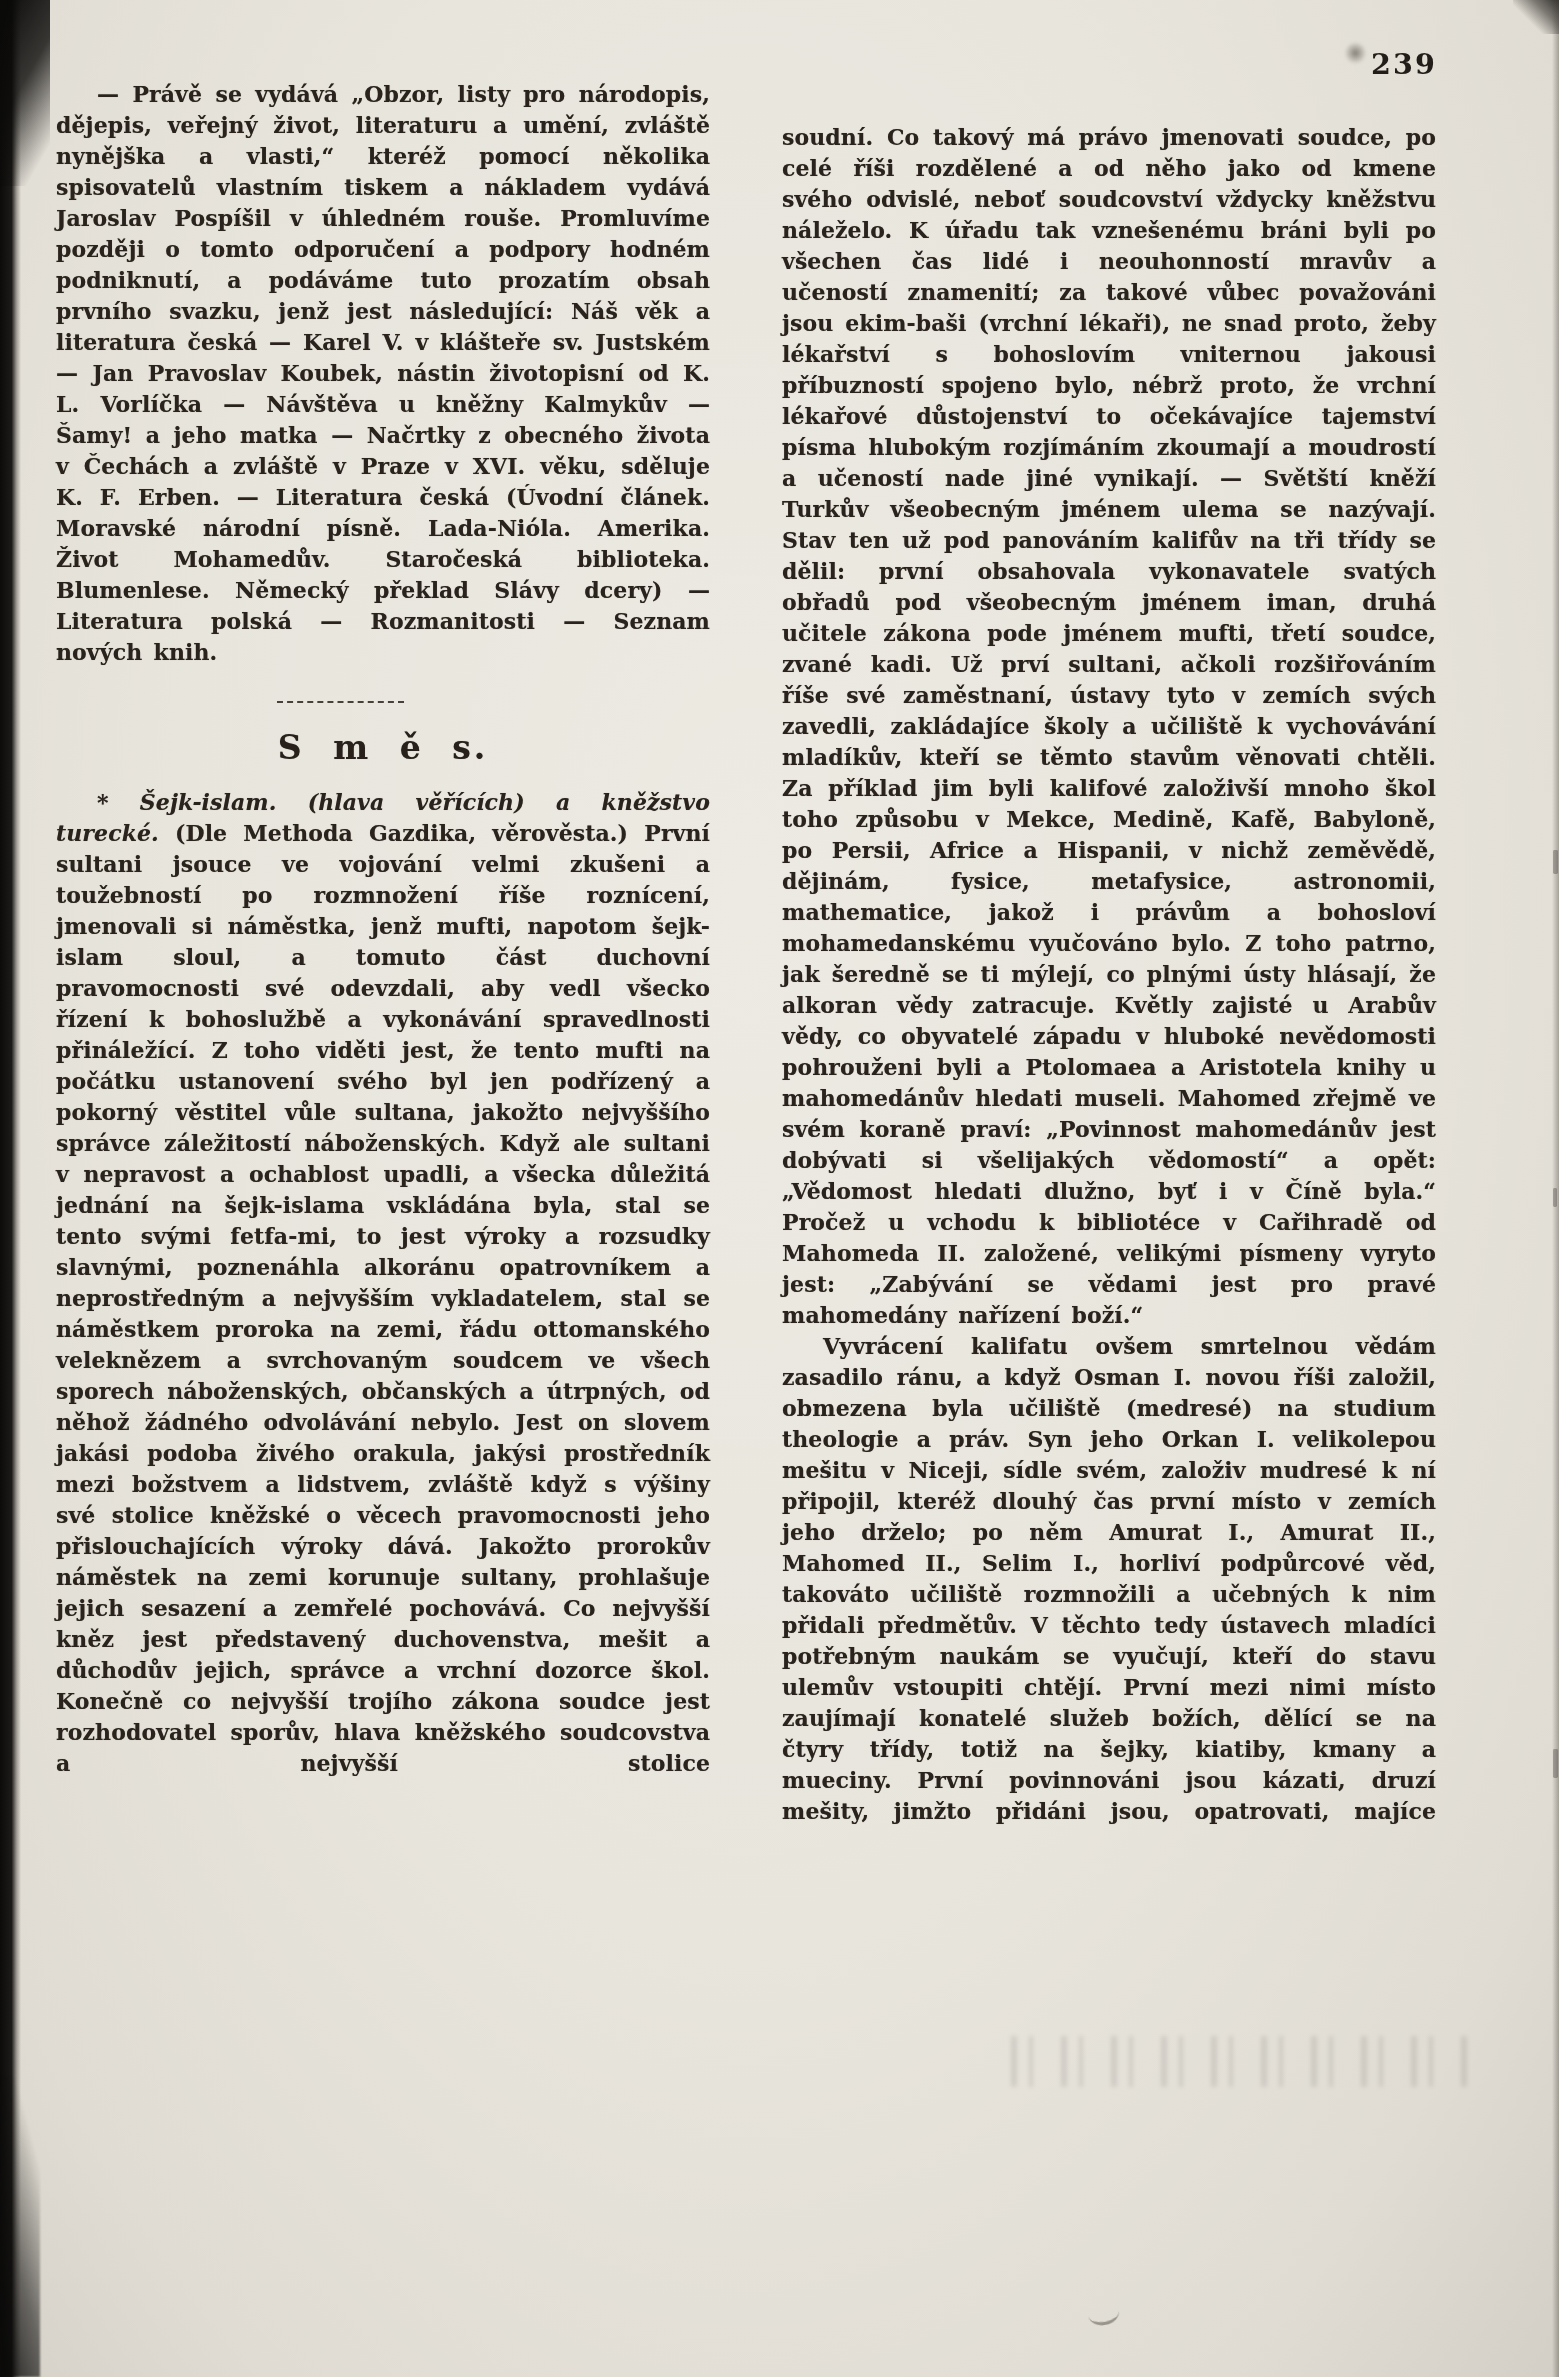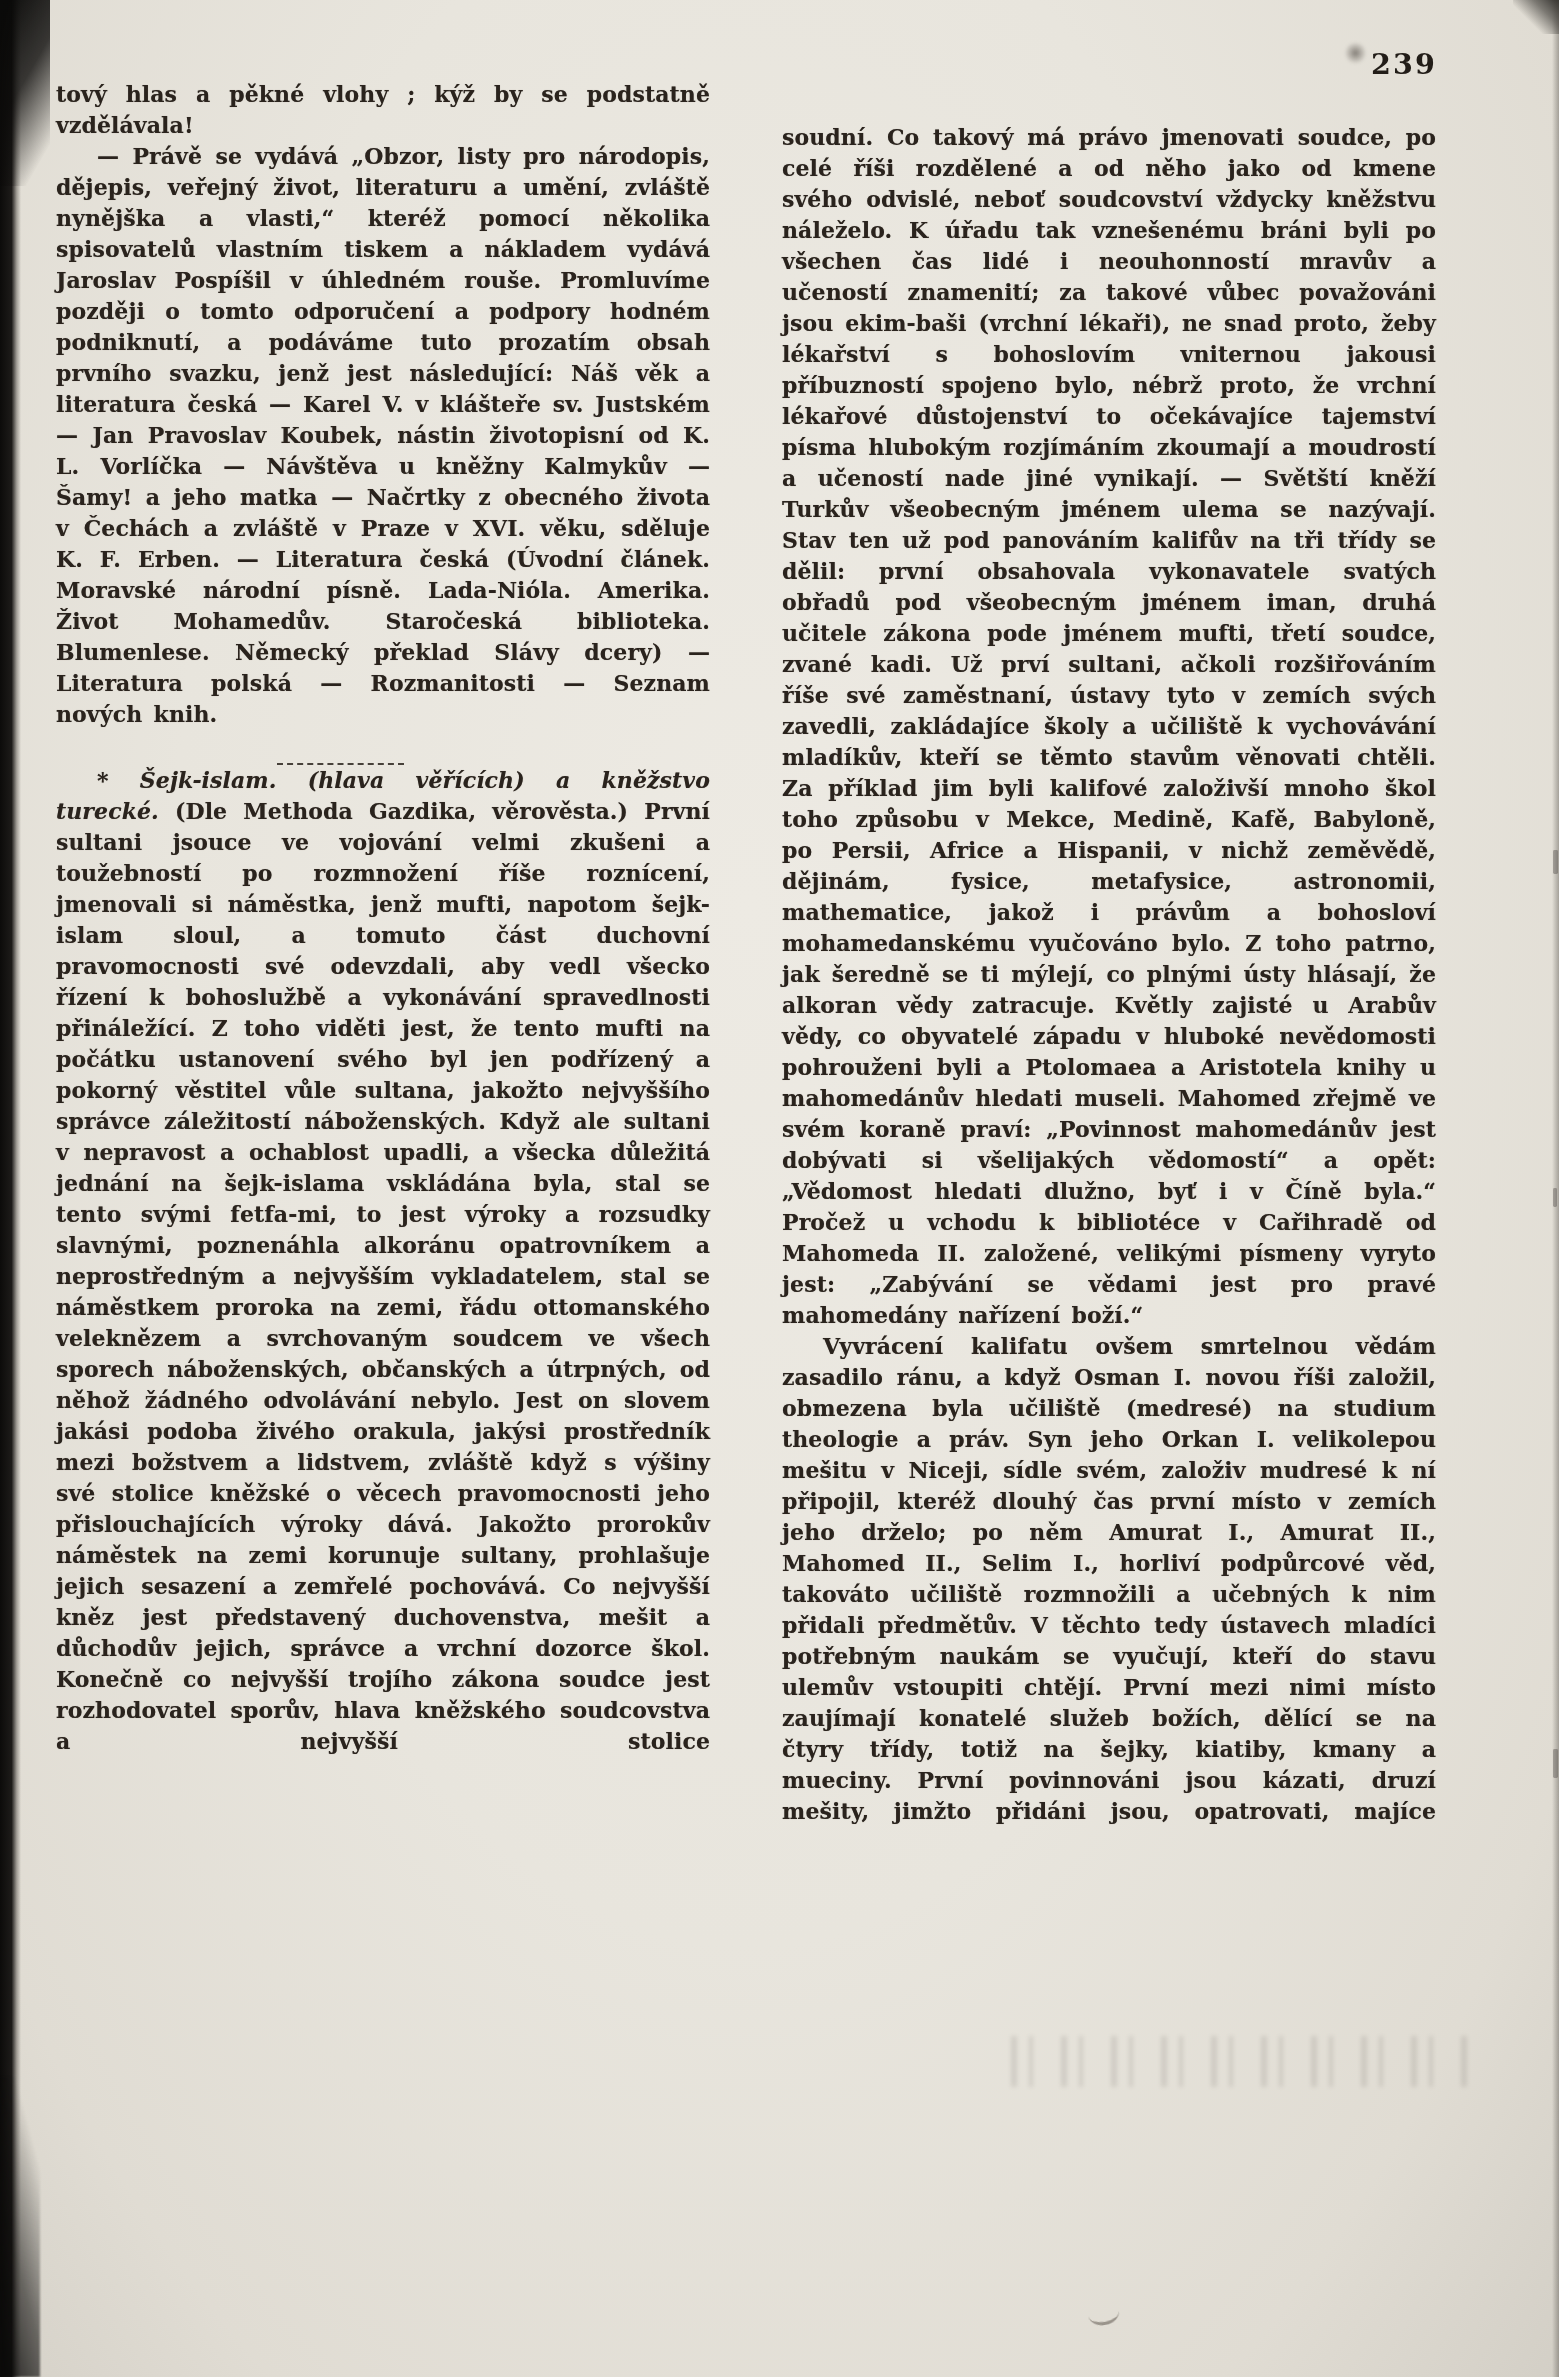--- a/index.html
+++ b/index.html
@@ -99,23 +99,23 @@
 </style>
 </head>
 <body>
 
 <div class="scan">
 
   <div class="page-number">239</div>
   <div class="smudge"></div>
 
   <div class="col col-left">
-    <p>tový hlas a pěkné vlohy ; kýž by se podstatně vzdělávala!</p>
     <p class="indent">— Právě se vydává „Obzor, listy pro národopis, dějepis, veřejný život, literaturu a umění, zvláště nynějška a vlasti,“ kteréž pomocí několika spisovatelů vlastním tiskem a nákladem vydává Jaroslav Pospíšil v úhledném rouše. Promluvíme později o tomto odporučení a podpory hodném podniknutí, a podáváme tuto prozatím obsah prvního svazku, jenž jest následující: Náš věk a literatura česká — Karel V. v klášteře sv. Justském — Jan Pravoslav Koubek, nástin životopisní od K. L. Vorlíčka — Návštěva u kněžny Kalmykův — Šamy! a jeho matka — Načrtky z obecného života v Čechách a zvláště v Praze v XVI. věku, sděluje K. F. Erben. — Literatura česká (Úvodní článek. Moravské národní písně. Lada-Nióla. Amerika. Život Mohamedův. Staročeská biblioteka. Blumenlese. Německý překlad Slávy dcery) — Literatura polská — Rozmanitosti — Seznam nových knih.</p>
     <div class="divider-rule"></div>
+    <h2 class="smes-heading">S m ě s.</h2>
     <p class="indent justify-last">
       <span class="italic">* Šejk-islam. (hlava věřících) a kněžstvo turecké.</span>
       <span>(Dle Methoda Gazdika, věrověsta.) První sultani jsouce ve vojování velmi zkušeni a toužebností po rozmnožení říše roznícení, jmenovali si náměstka, jenž mufti, napotom šejk-islam sloul, a tomuto část duchovní pravomocnosti své odevzdali, aby vedl všecko řízení k bohoslužbě a vykonávání spravedlnosti přináležící. Z toho viděti jest, že tento mufti na počátku ustanovení svého byl jen podřízený a pokorný věstitel vůle sultana, jakožto nejvyššího správce záležitostí náboženských. Když ale sultani v nepravost a ochablost upadli, a všecka důležitá jednání na šejk-islama vskládána byla, stal se tento svými fetfa-mi, to jest výroky a rozsudky slavnými, poznenáhla alkoránu opatrovníkem a neprostředným a nejvyšším vykladatelem, stal se náměstkem proroka na zemi, řádu ottomanského veleknězem a svrchovaným soudcem ve všech sporech náboženských, občanských a útrpných, od něhož žádného odvolávání nebylo. Jest on slovem jakási podoba živého orakula, jakýsi prostředník mezi božstvem a lidstvem, zvláště když s výšiny své stolice kněžské o věcech pravomocnosti jeho přislouchajících výroky dává. Jakožto prorokův náměstek na zemi korunuje sultany, prohlašuje jejich sesazení a zemřelé pochovává. Co nejvyšší kněz jest představený duchovenstva, mešit a důchodův jejich, správce a vrchní dozorce škol. Konečně co nejvyšší trojího zákona soudce jest rozhodovatel sporův, hlava kněžského soudcovstva a nejvyšší stolice</span>
     </p>
   </div>
 
   <div class="col col-right">
     <p>soudní. Co takový má právo jmenovati soudce, po celé říši rozdělené a od něho jako od kmene svého odvislé, neboť soudcovství vždycky kněžstvu náleželo. K úřadu tak vznešenému bráni byli po všechen čas lidé i neouhonností mravův a učeností znamenití; za takové vůbec považováni jsou ekim-baši (vrchní lékaři), ne snad proto, žeby lékařství s bohoslovím vniternou jakousi příbuzností spojeno bylo, nébrž proto, že vrchní lékařové důstojenství to očekávajíce tajemství písma hlubokým rozjímáním zkoumají a moudrostí a učeností nade jiné vynikají. — Světští kněží Turkův všeobecným jménem ulema se nazývají. Stav ten už pod panováním kalifův na tři třídy se dělil: první obsahovala vykonavatele svatých obřadů pod všeobecným jménem iman, druhá učitele zákona pode jménem mufti, třetí soudce, zvané kadi. Už prví sultani, ačkoli rozšiřováním říše své zaměstnaní, ústavy tyto v zemích svých zavedli, zakládajíce školy a učiliště k vychovávání mladíkův, kteří se těmto stavům věnovati chtěli. Za příklad jim byli kalifové založivší mnoho škol toho způsobu v Mekce, Medině, Kafě, Babyloně, po Persii, Africe a Hispanii, v nichž zeměvědě, dějinám, fysice, metafysice, astronomii, mathematice, jakož i právům a bohosloví mohamedanskému vyučováno bylo. Z toho patrno, jak šeredně se ti mýlejí, co plnými ústy hlásají, že alkoran vědy zatracuje. Květly zajisté u Arabův vědy, co obyvatelé západu v hluboké nevědomosti pohrouženi byli a Ptolomaea a Aristotela knihy u mahomedánův hledati museli. Mahomed zřejmě ve svém koraně praví: „Povinnost mahomedánův jest dobývati si všelijakých vědomostí“ a opět: „Vědomost hledati dlužno, byť i v Číně byla.“ Pročež u vchodu k bibliotéce v Cařihradě od Mahomeda II. založené, velikými písmeny vyryto jest: „Zabývání se vědami jest pro pravé mahomedány nařízení boží.“</p>
     <p class="indent justify-last">Vyvrácení kalifatu ovšem smrtelnou vědám zasadilo ránu, a když Osman I. novou říši založil, obmezena byla učiliště (medresé) na studium theologie a práv. Syn jeho Orkan I. velikolepou mešitu v Niceji, sídle svém, založiv mudresé k ní připojil, kteréž dlouhý čas první místo v zemích jeho drželo; po něm Amurat I., Amurat II., Mahomed II., Selim I., horliví podpůrcové věd, takováto učiliště rozmnožili a učebných k nim přidali předmětův. V těchto tedy ústavech mladíci potřebným naukám se vyučují, kteří do stavu ulemův vstoupiti chtějí. První mezi nimi místo zaujímají konatelé služeb božích, dělící se na čtyry třídy, totiž na šejky, kiatiby, kmany a mueciny. První povinnováni jsou kázati, druzí mešity, jimžto přidáni jsou, opatrovati, majíce</p>
   </div>

